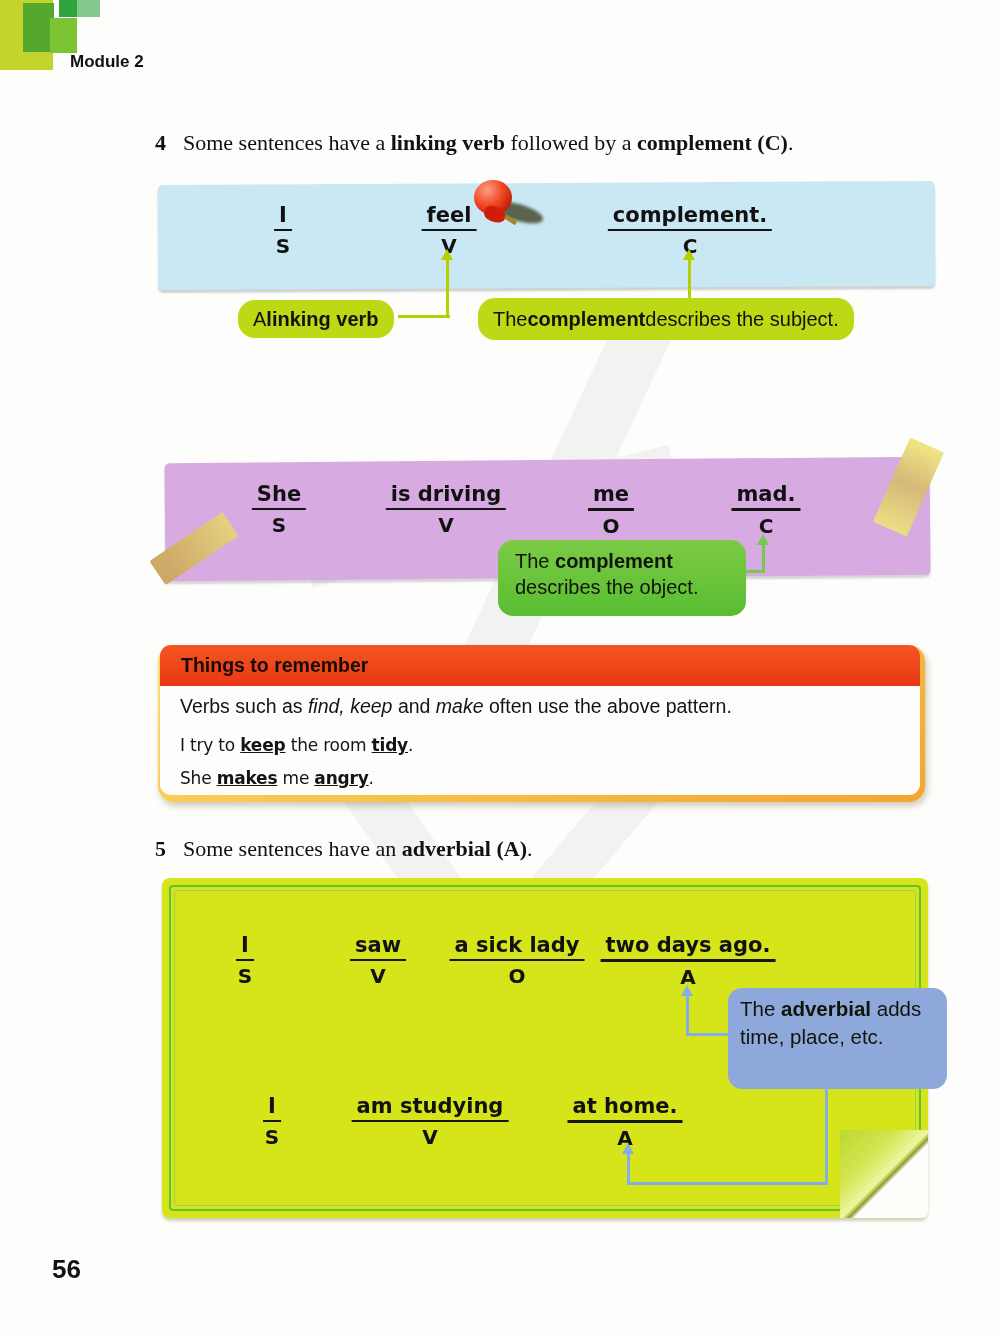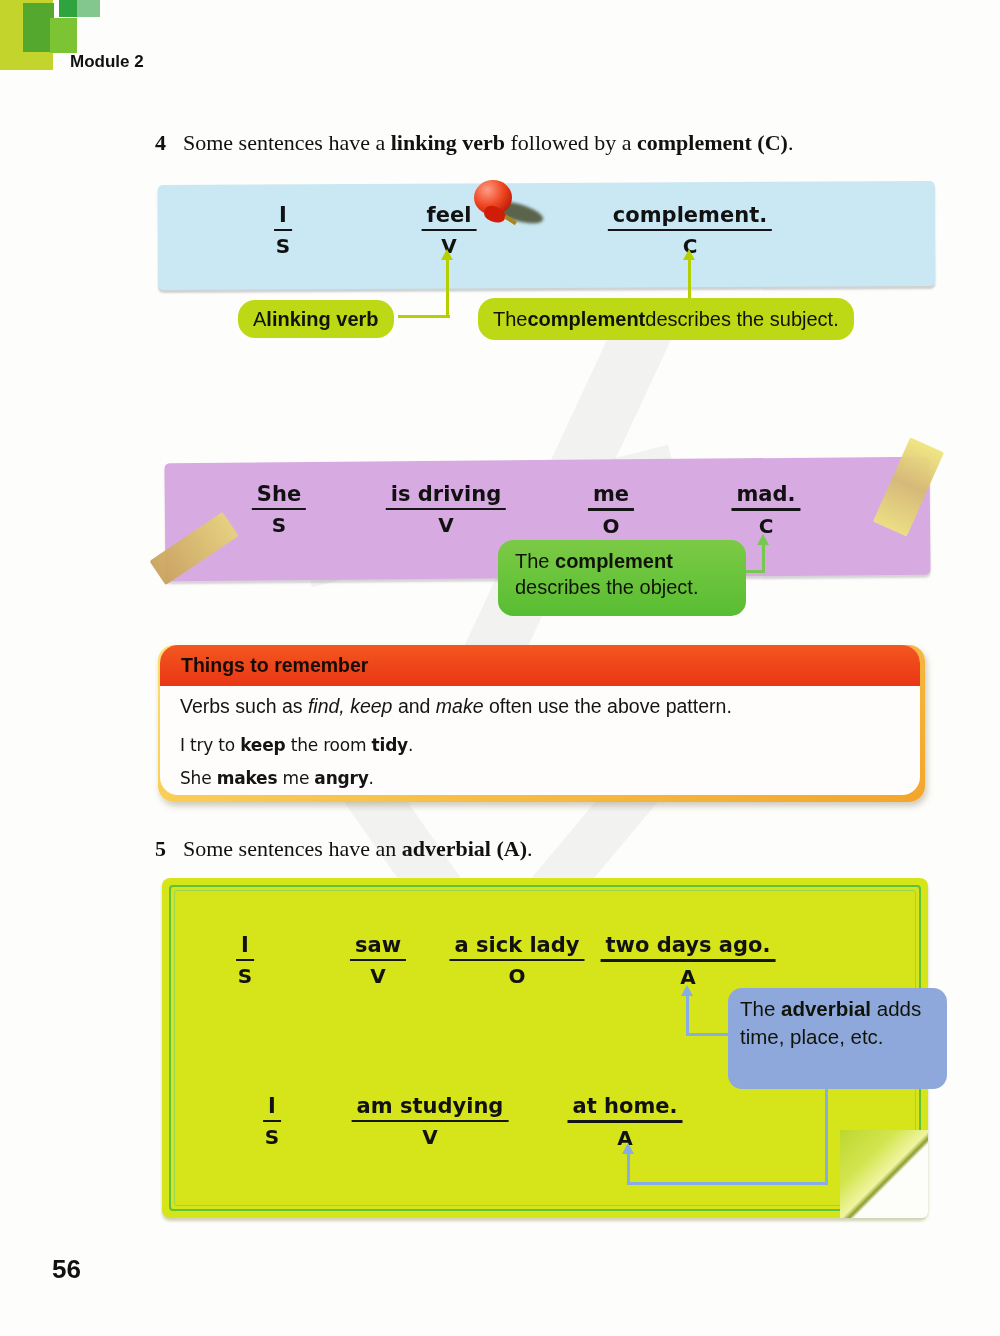--- a/index.html
+++ b/index.html
@@ -36,29 +36,29 @@
   .blue-co{left:728px;top:988px;width:207px;height:94px;background:#8fa8dc;border-radius:14px;
            display:block;padding:7px 0 0 12px;line-height:28px;font-size:20.5px;z-index:6;}
   
   .ln{position:absolute;z-index:4;}
   .ah{position:absolute;width:0;height:0;border-left:6px solid transparent;border-right:6px solid transparent;z-index:4;}
   
   .things-outer{position:absolute;left:158px;top:645px;width:767px;height:157px;z-index:3;
                 background:linear-gradient(155deg,#fae06a,#f3a52c);border-radius:16px;
                 box-shadow:2px 4px 6px rgba(150,140,110,.45);}
   .things-inner{position:absolute;left:2px;top:0px;right:5px;bottom:7px;background:#fffdfb;
-                border-radius:18px;overflow:hidden;}
+                border-radius:11px;overflow:hidden;}
   .things-head{position:absolute;left:0;top:0;right:0;height:41px;
                background:linear-gradient(180deg,#f4571f,#e93616);
                font-size:19.5px;font-weight:700;color:#160b05;line-height:41px;padding-left:21px;}
   .t-line{position:absolute;left:20px;white-space:nowrap;color:#141414;}
   .t-rule{top:50px;font-size:19.5px;}
   .t-ex{font-family:"DejaVu Sans",sans-serif;font-size:17px;letter-spacing:-.2px;}
   .ti{font-style:italic;}
-  .tb{font-weight:700;}
+  .tb{font-weight:700;text-decoration:underline;}
   
   .bigbox{position:absolute;left:162px;top:878px;width:766px;height:340px;background:#d6e41a;
           border-radius:8px;z-index:1;box-shadow:0 3px 3px rgba(140,150,80,.4);}
   .bb-line1{position:absolute;inset:7px;border:2px solid #5fc23b;border-radius:4px;}
   .bb-line2{position:absolute;inset:12px;border:1.5px solid #9ad456;border-radius:3px;}
   .curl{position:absolute;right:0;bottom:0;width:88px;height:88px;z-index:7;
         background:linear-gradient(315deg,#fdfdf9 0%,#fdfdf9 42%,#8e9c2e 45%,#eef5a0 49%,#d3e550 68%,#bcd82e 100%);
         border-bottom-right-radius:6px;}
   
   .pushpin{position:absolute;left:462px;top:178px;width:90px;height:60px;z-index:6;}

